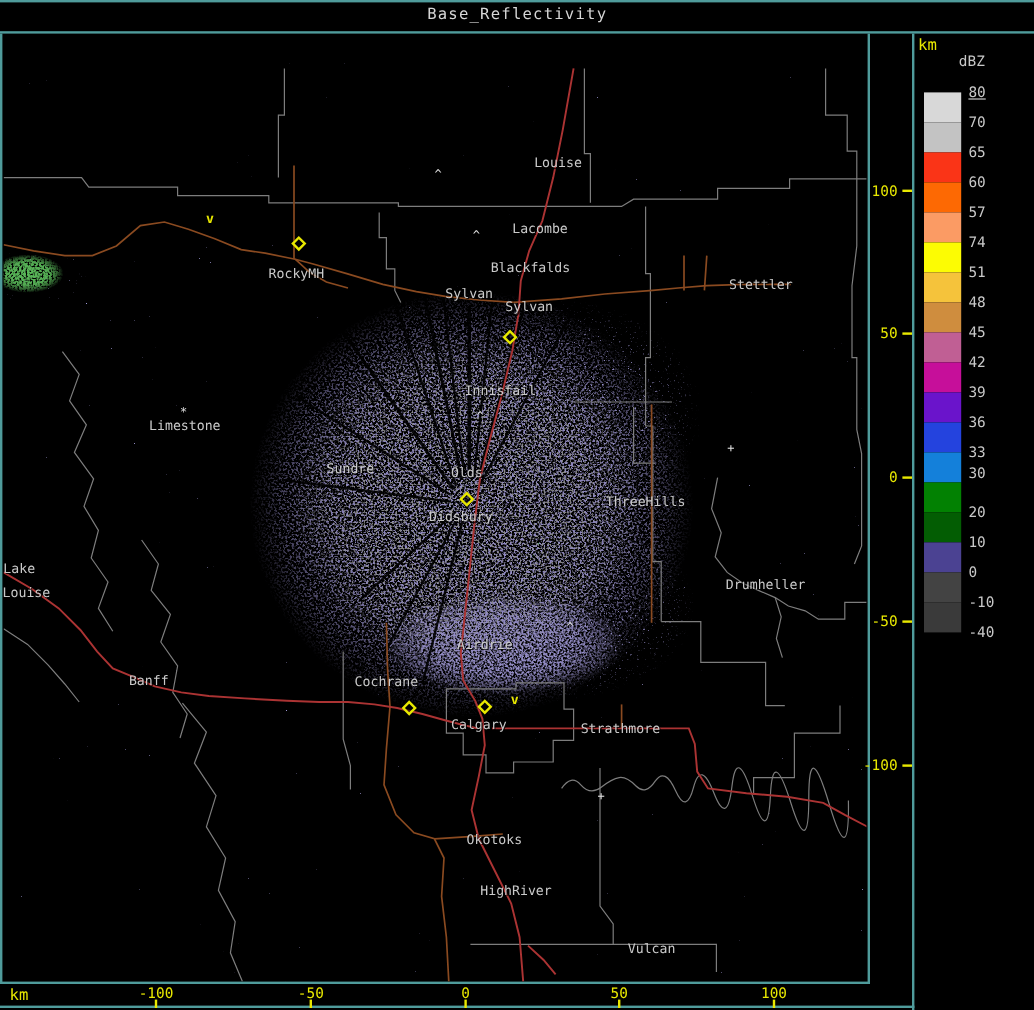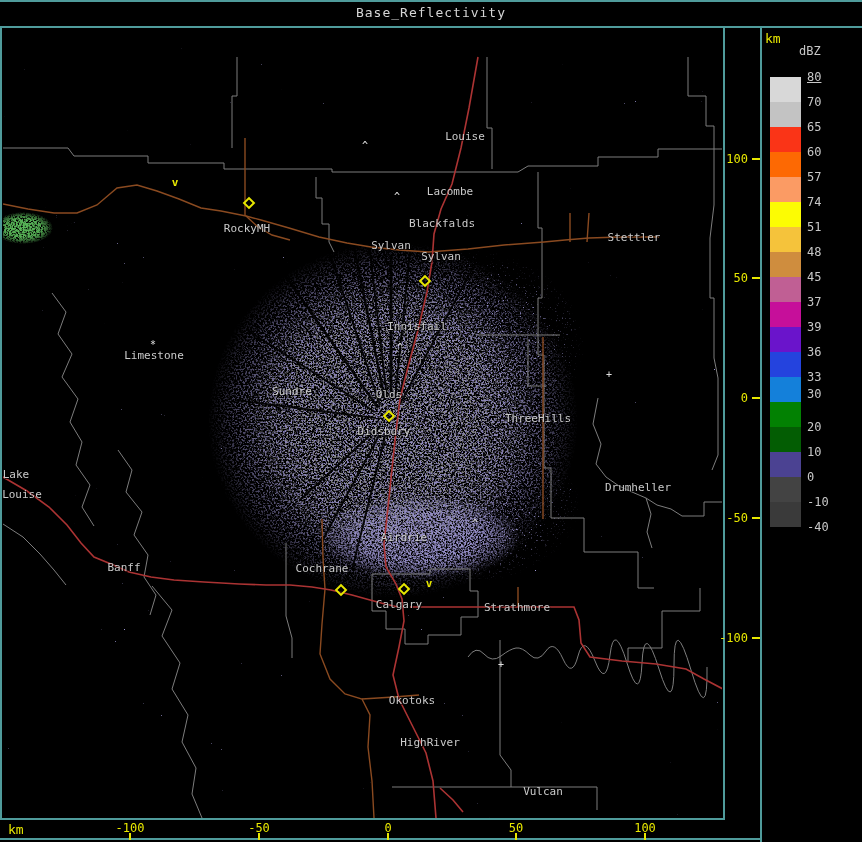--- a/index.html
+++ b/index.html
@@ -255,21 +255,21 @@
       <div class="legend-label" style="top: 170px;">57</div>
       <div class="legend-block" style="top: 202px; height: 25px; background: rgb(252, 252, 3);"></div>
       <div class="legend-label" style="top: 195px;">74</div>
       <div class="legend-block" style="top: 227px; height: 25px; background: rgb(245, 195, 59);"></div>
       <div class="legend-label" style="top: 220px;">51</div>
       <div class="legend-block" style="top: 252px; height: 25px; background: rgb(207, 141, 62);"></div>
       <div class="legend-label" style="top: 245px;">48</div>
       <div class="legend-block" style="top: 277px; height: 25px; background: rgb(192, 95, 148);"></div>
       <div class="legend-label" style="top: 270px;">45</div>
       <div class="legend-block" style="top: 302px; height: 25px; background: rgb(198, 15, 154);"></div>
-      <div class="legend-label" style="top: 295px;">37</div>
+      <div class="legend-label" style="top: 295px;">42</div>
       <div class="legend-block" style="top: 327px; height: 25px; background: rgb(106, 20, 203);"></div>
       <div class="legend-label" style="top: 320px;">39</div>
       <div class="legend-block" style="top: 352px; height: 25px; background: rgb(36, 67, 222);"></div>
       <div class="legend-label" style="top: 345px;">36</div>
       <div class="legend-block" style="top: 377px; height: 25px; background: rgb(20, 128, 218);"></div>
       <div class="legend-label" style="top: 370px;">33</div>
       <div class="legend-block" style="top: 402px; height: 25px; background: rgb(2, 129, 2);"></div>
       <div class="legend-label" style="top: 371px; margin-top: 16px;">30</div>
       <div class="legend-block" style="top: 427px; height: 25px; background: rgb(3, 93, 3);"></div>
       <div class="legend-label" style="top: 420px;">20</div>

